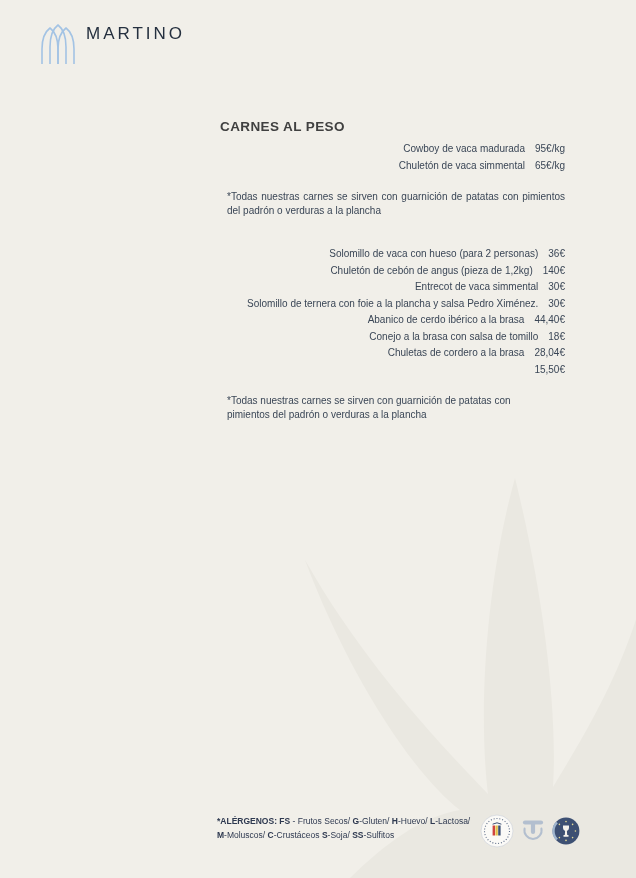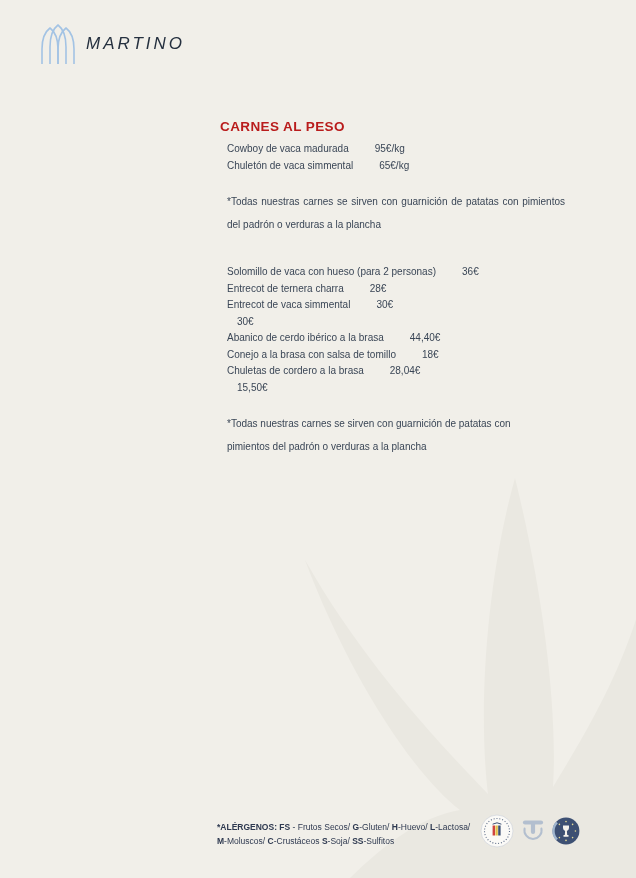--- a/index.html
+++ b/index.html
@@ -2,36 +2,36 @@
 <html><head>
 <meta charset="utf-8">
 <style>
   * { margin:0; padding:0; box-sizing:border-box; }
   html,body { width:636px; height:878px; }
   body { font-family:"Liberation Sans", sans-serif; }
   .page { position:relative; width:636px; height:878px; background:#f1efe9; overflow:hidden; }
 
   .watermark { position:absolute; left:290px; top:472px; width:346px; height:406px; pointer-events:none; }
 
-  .logo { position:absolute; left:40px; top:24px; display:flex; align-items:center; gap:10px;font-style:italic; }
+  .logo { position:absolute; left:40px; top:24px; display:flex; align-items:flex-start; gap:10px; }
   .brand-name { font-size:17px; font-weight:500; letter-spacing:3px; color:#25303f; }
 
   .content { position:absolute; left:220px; top:119px; width:345px; }
-  .section-title { font-size:13.5px; font-weight:700; letter-spacing:.4px; color:#b91c1c; }
+  .section-title { font-size:13.5px; font-weight:700; letter-spacing:.4px; color:#404040; }
   .rows { margin-top:9px; }
-  .row { display:flex; justify-content:flex-start; align-items:baseline; height:16.5px; padding-left:7px;gap:16px; }
+  .row { display:flex; justify-content:flex-end; align-items:baseline; height:16.5px; padding-left:7px; }
   .item-name, .item-price { font-size:10px; color:#3a4656; }
   .item-price { white-space:nowrap; padding-left:10px; }
-  .note { margin-top:14px; padding-left:7px; font-size:10px; line-height:23px; color:#3a4656; }
+  .note { margin-top:14px; padding-left:7px; font-size:10px; line-height:14px; color:#3a4656; }
   .note.justified { text-align:justify; }
   .note.narrow { width:312px; }
   .section-carnes { margin-top:30px; }
   .section-carnes .rows { margin-top:12px; }
 
-  .footer { position:absolute; left:217px; top:814px; width:363px; display:flex; justify-content:space-between; align-items:flex-end; }
+  .footer { position:absolute; left:217px; top:814px; width:363px; display:flex; justify-content:space-between; align-items:flex-start; }
   .allergens { width:270px; font-size:8.5px; line-height:14px; color:#2e3950; }
   .allergens b { font-weight:700; }
   .badges { display:flex; align-items:center; gap:7px; }
   .badge { display:block; }
 </style>
 </head>
 <body>
 
 <div class="page">
 
@@ -74,28 +74,29 @@
       <div class="note justified">*Todas nuestras carnes se sirven con guarnición de patatas con pimientos del padrón o verduras a la plancha</div>
     </div>
 
     <div class="section section-carnes">
       <div class="rows">
         <div class="row">
           <span class="item-name">Solomillo de vaca con hueso (para 2 personas)</span>
           <span class="item-price">36€</span>
         </div>
         <div class="row">
-          <span class="item-name">Entrecot de ternera charra</span>
-          <span class="item-price">28€</span>
+          <span class="item-name">Chuletón de cebón de angus (pieza de 1,2kg)</span>
+          <span class="item-price">140€</span>
         </div>
         <div class="row">
           <span class="item-name">Entrecot de vaca simmental</span>
           <span class="item-price">30€</span>
         </div>
         <div class="row">
+          <span class="item-name">Solomillo de ternera con foie a la plancha y salsa Pedro Ximénez.</span>
           <span class="item-price">30€</span>
         </div>
         <div class="row">
           <span class="item-name">Abanico de cerdo ibérico a la brasa</span>
           <span class="item-price">44,40€</span>
         </div>
         <div class="row">
           <span class="item-name">Conejo a la brasa con salsa de tomillo</span>
           <span class="item-price">18€</span>
         </div>

